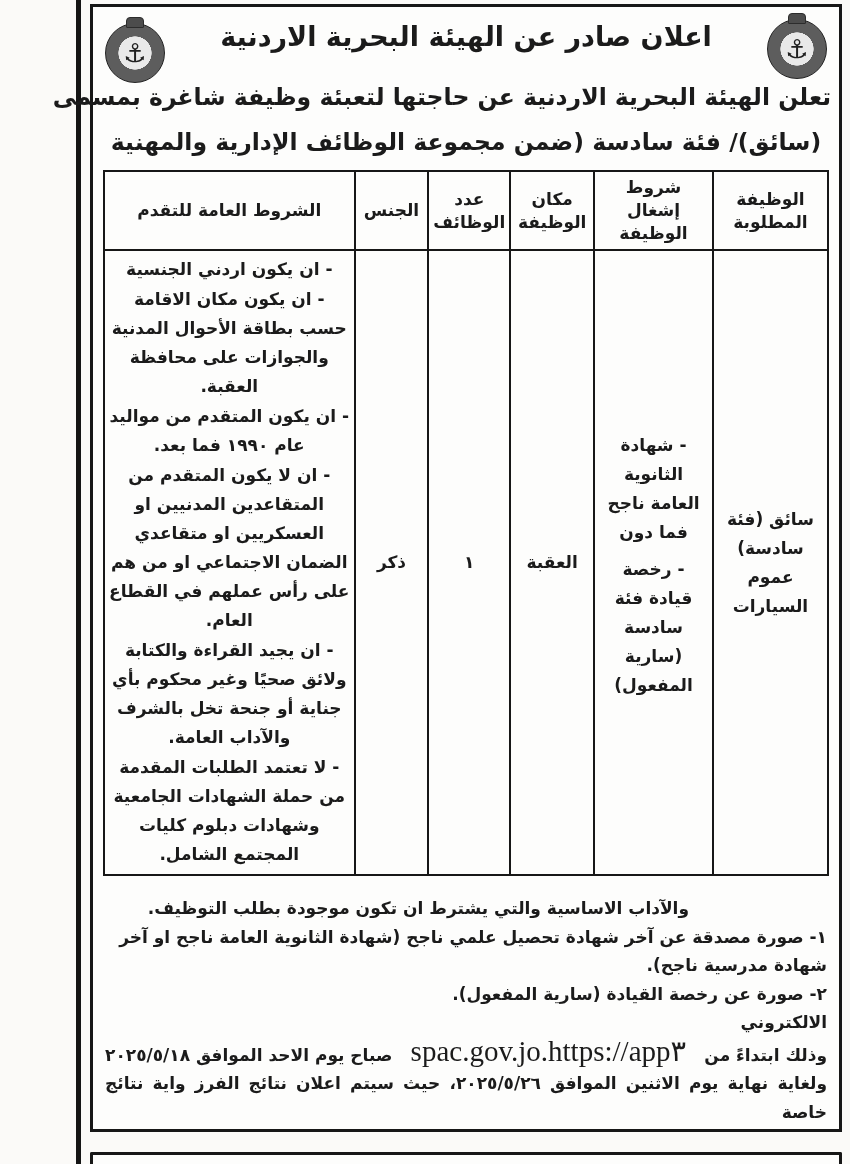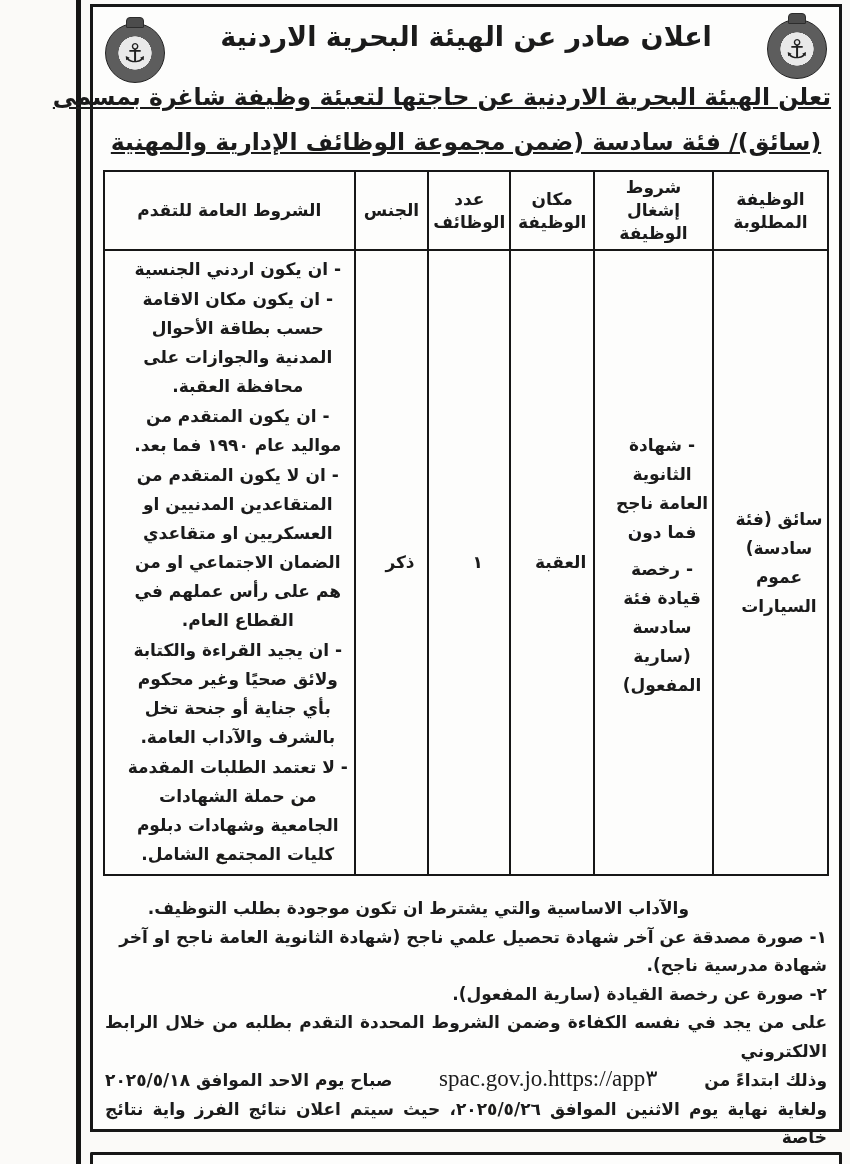--- a/index.html
+++ b/index.html
@@ -27,44 +27,44 @@
     width:16px;height:9px;background:#4c4c4c;border-radius:4px 4px 1px 1px;border:1px solid #2c2c2c;
   }
   .seal .anch{font-size:26px;color:#202020;line-height:1;font-family:"DejaVu Sans",sans-serif;}
   .seal.right{right:4px;}
   .seal.left{left:4px;top:12px;}
   .title{
     text-align:center;font-size:27px;line-height:40px;padding-top:6px;
     letter-spacing:0;
   }
   .intro{ text-align:center;font-size:23.5px; }
-  .intro .iline{line-height:45px;white-space:nowrap;text-decoration:underline;}
+  .intro .iline{line-height:45px;white-space:nowrap;}
   
   table.vac{
     width:calc(100% - 4px);margin:5px auto 8px;border-collapse:collapse;
     table-layout:fixed;
   }
   table.vac th, table.vac td{
     border:2.5px solid #171717;vertical-align:middle;text-align:center;
     padding:4px 3px;box-sizing:border-box;
   }
   table.vac th{font-size:17px;line-height:23px;height:78px;font-weight:bold;}
-  table.vac td{font-size:17px;line-height:29px;height:498px;padding-left:20px;}
+  table.vac td{font-size:17px;line-height:29px;height:498px;}
   .gen-cond div{margin:0 0 1px;}
   .occ div{margin:8px 0 2px;}
   .num-cell{font-size:18px;}
   
   .ftr{padding:10px 4px 0;font-size:17px;line-height:28.5px;}
   .ftr .indent{ text-indent:138px; }
   .jfull{text-align:justify;text-align-last:justify;}
   .urline{display:flex;justify-content:space-between;align-items:baseline;}
   .url-sm{
     direction:ltr;unicode-bidi:bidi-override;
     font-family:"Liberation Serif","DejaVu Serif",serif;font-weight:normal;
-    font-size:23px;white-space:nowrap;
+    font-size:29px;white-space:nowrap;
   }
   .next-box{
     position:absolute;left:90px;top:1152px;width:752px;height:30px;
     border:3px solid #171717;border-bottom:none;border-radius:2px 2px 0 0;
     background:#fdfdfc;box-sizing:border-box;
   }
 </style>
 </head>
 <body>
 
@@ -126,21 +126,20 @@
         </td>
       </tr>
     </tbody>
   </table>
 
   <div class="ftr">
     <div class="indent">والآداب الاساسية والتي يشترط ان تكون موجودة بطلب التوظيف.</div>
     <div>١- صورة مصدقة عن آخر شهادة تحصيل علمي ناجح (شهادة الثانوية العامة ناجح او آخر شهادة مدرسية ناجح).</div>
     <div>٢- صورة عن رخصة القيادة (سارية المفعول).</div>
 
-    <div class="jfull">على من يجد في نفسه الكفاءة وضمن الشروط المحددة التقدم بطلبه من خلال الرابط</div>
     <div>الالكتروني</div>
     <div class="urline">
       <span>وذلك ابتداءً من</span>
       <span class="url-sm">spac.gov.jo.https://app٣</span>
       <span>صباح يوم الاحد الموافق ٢٠٢٥/٥/١٨</span>
     </div>
     <div class="jfull">ولغاية نهاية يوم الاثنين الموافق ٢٠٢٥/٥/٢٦، حيث سيتم اعلان نتائج الفرز واية نتائج خاصة</div>
 
   </div>
 

